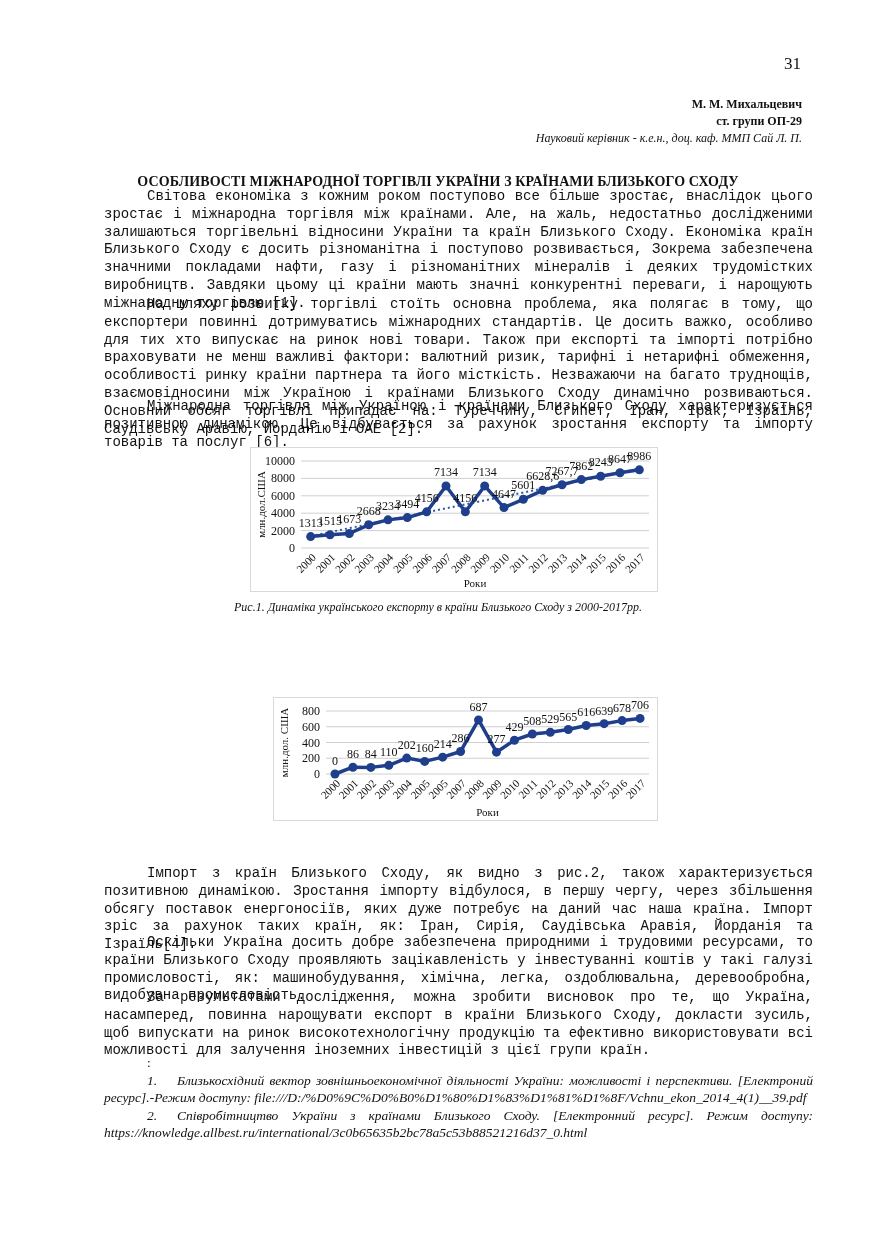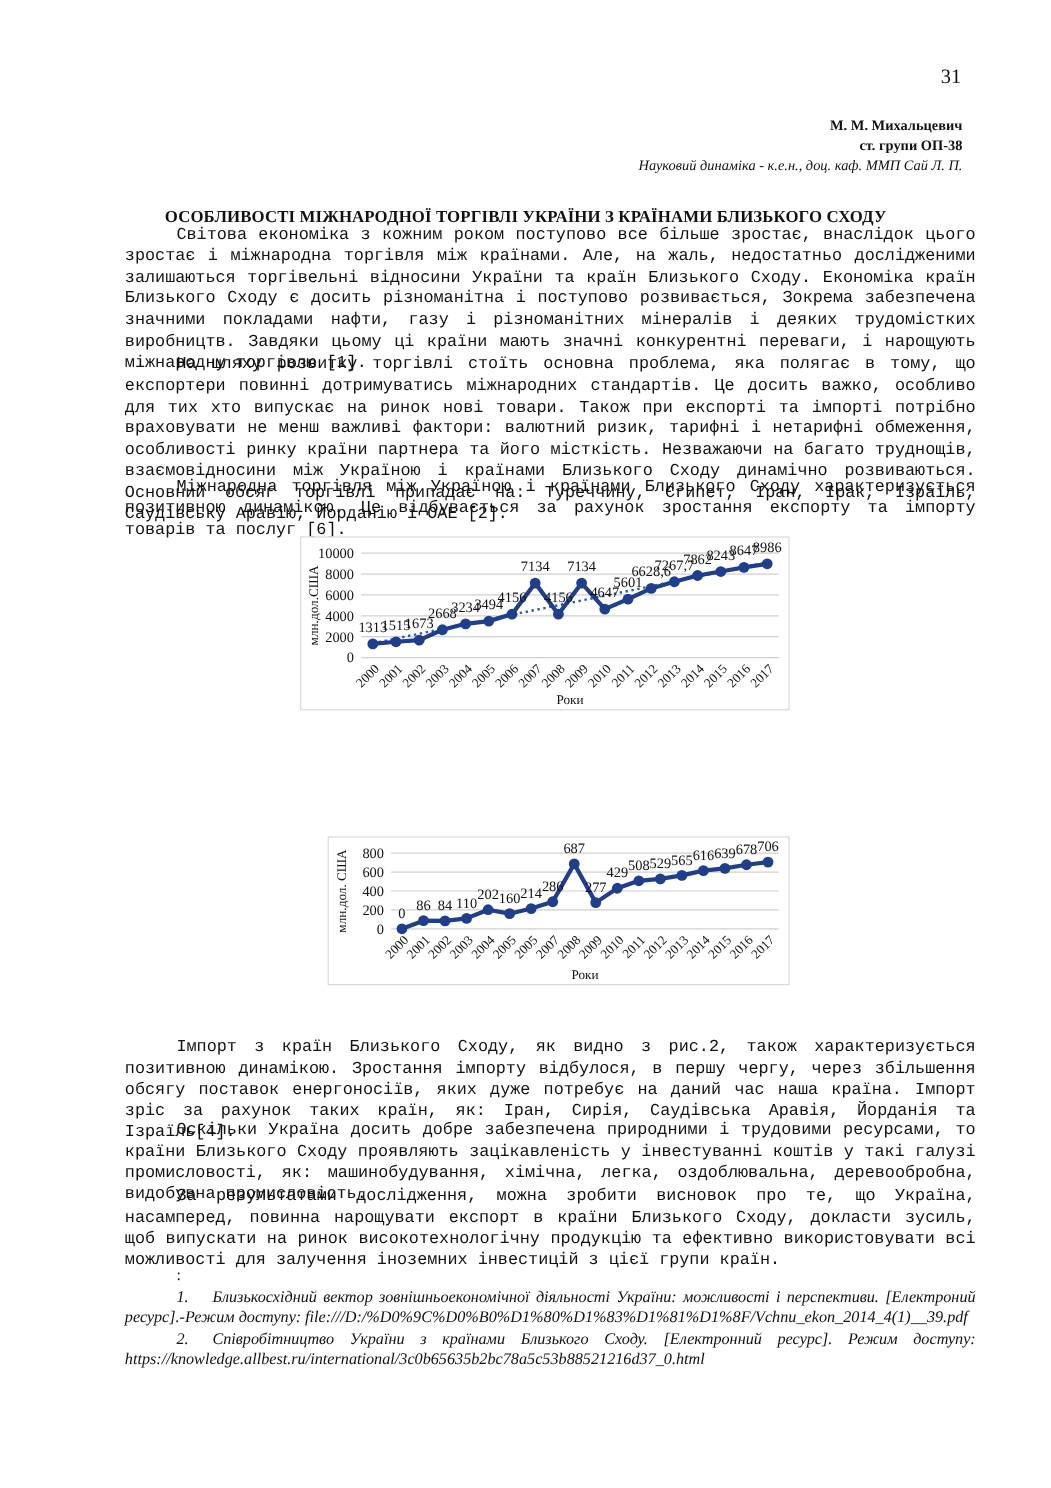--- a/index.html
+++ b/index.html
@@ -23,22 +23,22 @@
   .ref-num { display:inline-block; width:30px; text-indent:0; }
 </style>
 </head>
 <body>
 
 <div class="page">
   <div class="pnum">31</div>
 
   <div class="author">
     <div class="b">М. М. Михальцевич</div>
-    <div class="b">ст. групи ОП-38</div>
-    <div class="i">Науковий динаміка - к.е.н., доц. каф. ММП Сай Л. П.</div>
+    <div class="b">ст. групи ОП-29</div>
+    <div class="i">Науковий керівник - к.е.н., доц. каф. ММП Сай Л. П.</div>
   </div>
 
   <div class="title">ОСОБЛИВОСТІ МІЖНАРОДНОЇ ТОРГІВЛІ УКРАЇНИ З КРАЇНАМИ БЛИЗЬКОГО СХОДУ</div>
 
   <div class="para" style="top:188px">Світова економіка з кожним роком поступово все більше зростає, внаслідок цього зростає і міжнародна торгівля між країнами. Але, на жаль, недостатньо дослідженими залишаються торгівельні відносини України та країн Близького Сходу. Економіка країн Близького Сходу є досить різноманітна і поступово розвивається, Зокрема забезпечена значними покладами нафти, газу і різноманітних мінералів і деяких трудомістких виробництв. Завдяки цьому ці країни мають значні конкурентні переваги, і нарощують міжнародну торгівлю [1].</div>
   <div class="para" style="top:296px">На шляху розвитку торгівлі стоїть основна проблема, яка полягає в тому, що експортери повинні дотримуватись міжнародних стандартів. Це досить важко, особливо для тих хто випускає на ринок нові товари. Також при експорті та імпорті потрібно враховувати не менш важливі фактори: валютний ризик, тарифні і нетарифні обмеження, особливості ринку країни партнера та його місткість. Незважаючи на багато труднощів, взаємовідносини між Україною і країнами Близького Сходу динамічно розвиваються. Основний обсяг торгівлі припадає на: Туреччину, Єгипет, Іран, Ірак, Ізраїль, Саудівську Аравію, Йорданію і ОАЕ [2].</div>
   <div class="para" style="top:398px">Міжнародна торгівля між Україною і країнами Близького Сходу характеризується позитивною динамікою. Це відбувається за рахунок зростання експорту та імпорту товарів та послуг [6].</div>
 
   <div class="chart" id="chart1" style="left:250px; top:447px; width:406px; height:143px;">
       <svg width="406" height="143">
@@ -108,20 +108,21 @@
         <text x="0" y="0" text-anchor="end" font-size="11" font-family="Liberation Serif, serif" fill="#111111" transform="translate(297.66666666666663,110) rotate(-45)">2012</text>
         <text x="0" y="0" text-anchor="end" font-size="11" font-family="Liberation Serif, serif" fill="#111111" transform="translate(317,110) rotate(-45)">2013</text>
         <text x="0" y="0" text-anchor="end" font-size="11" font-family="Liberation Serif, serif" fill="#111111" transform="translate(336.3333333333333,110) rotate(-45)">2014</text>
         <text x="0" y="0" text-anchor="end" font-size="11" font-family="Liberation Serif, serif" fill="#111111" transform="translate(355.66666666666663,110) rotate(-45)">2015</text>
         <text x="0" y="0" text-anchor="end" font-size="11" font-family="Liberation Serif, serif" fill="#111111" transform="translate(375,110) rotate(-45)">2016</text>
         <text x="0" y="0" text-anchor="end" font-size="11" font-family="Liberation Serif, serif" fill="#111111" transform="translate(394.3333333333333,110) rotate(-45)">2017</text>
         <text x="224" y="139" text-anchor="middle" font-size="11" font-family="Liberation Serif, serif" fill="#111111">Роки</text>
       </svg>
     </div>
 
+  <div class="caption" style="top:600px">Рис.1. Динаміка українського експорту в країни Близького Сходу з 2000-2017рр.</div>
 
 
   <div class="chart" id="chart2" style="left:273px; top:697px; width:383px; height:122px;">
       <svg width="383" height="122">
         <line x1="52" x2="375" y1="76" y2="76" stroke="#d0d0d0" stroke-width="1"></line>
         <text x="46" y="80" text-anchor="end" font-size="12" font-family="Liberation Serif, serif" fill="#111111">0</text>
         <line x1="52" x2="375" y1="60.25" y2="60.25" stroke="#d0d0d0" stroke-width="1"></line>
         <text x="46" y="64.25" text-anchor="end" font-size="12" font-family="Liberation Serif, serif" fill="#111111">200</text>
         <line x1="52" x2="375" y1="44.5" y2="44.5" stroke="#d0d0d0" stroke-width="1"></line>
         <text x="46" y="48.5" text-anchor="end" font-size="12" font-family="Liberation Serif, serif" fill="#111111">400</text>

